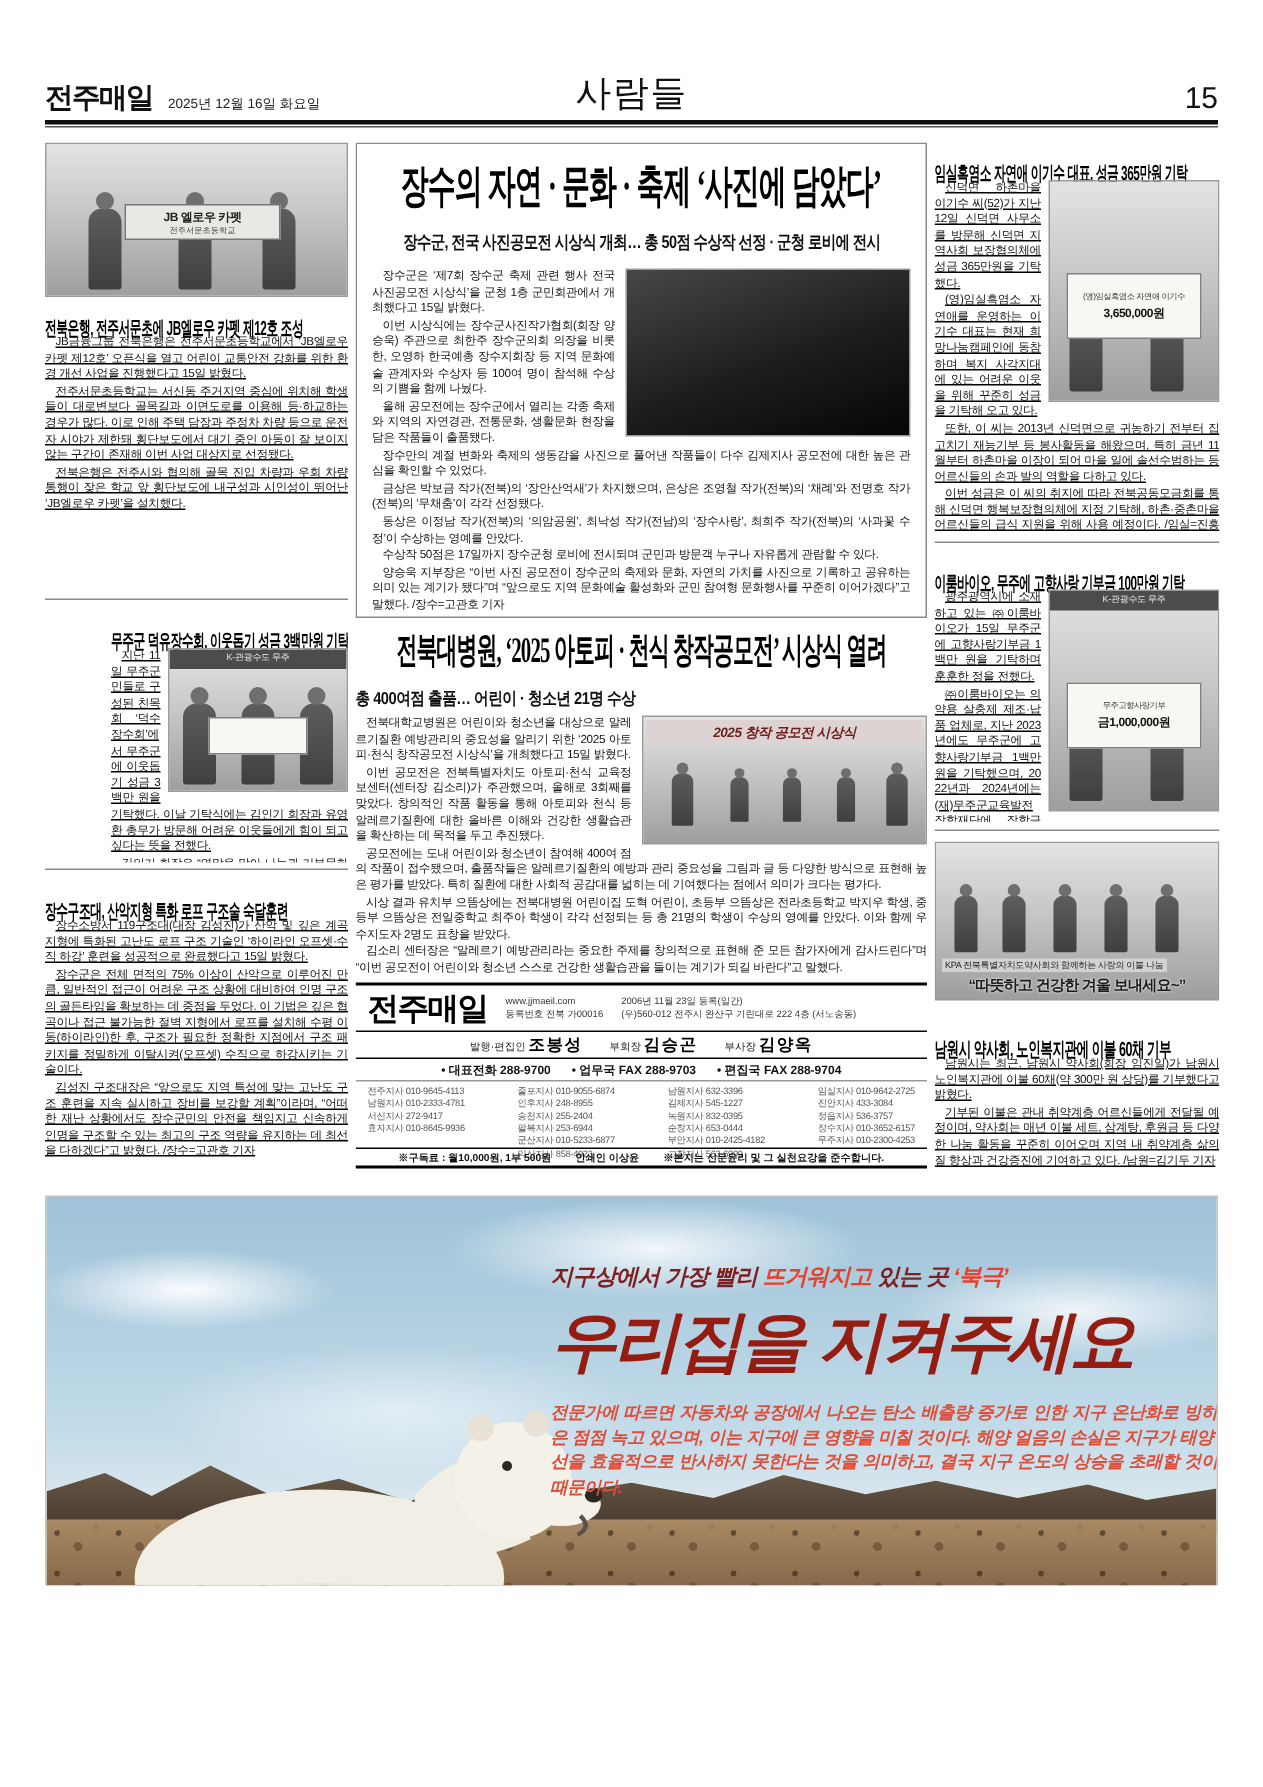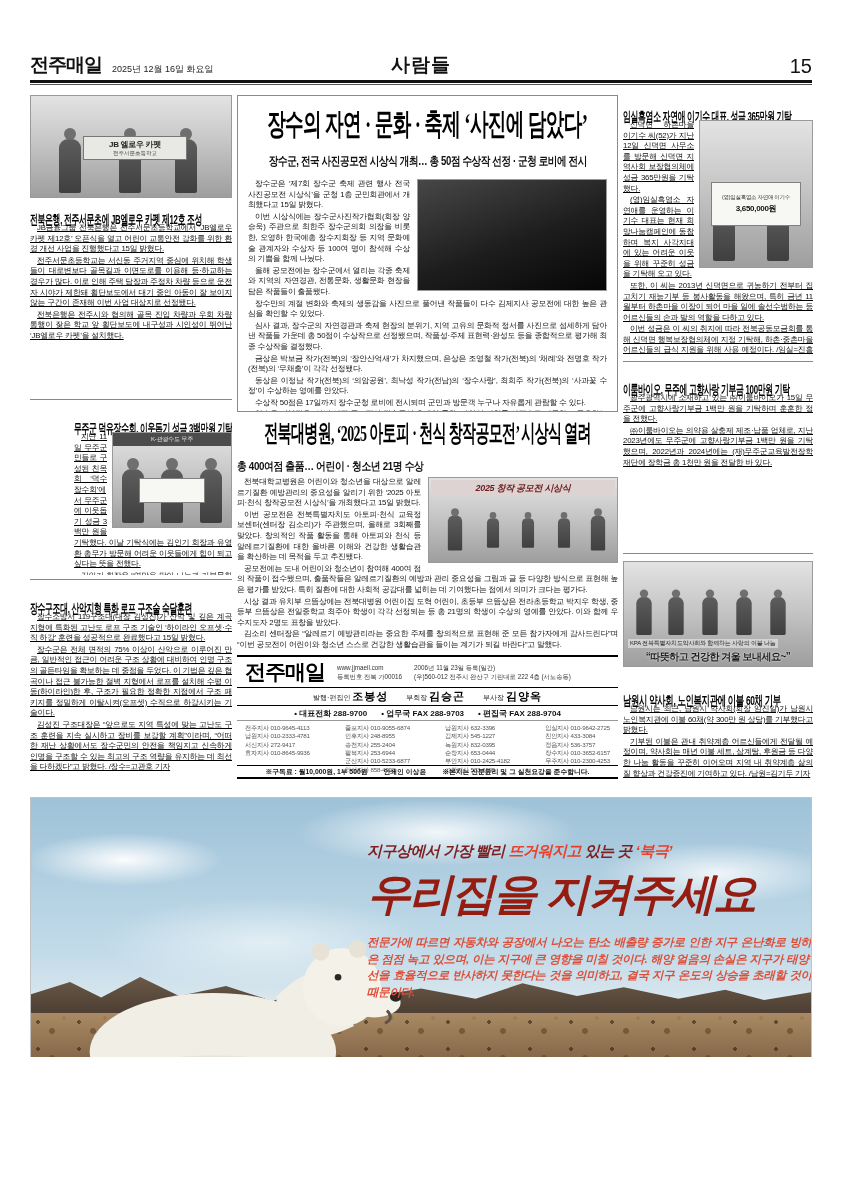--- a/index.html
+++ b/index.html
@@ -6,21 +6,21 @@
   html,body { background:#ffffff; }
   body { font-family:"Liberation Sans", sans-serif; }
   .page { position:relative; width:842px; height:1057px; background:#fff; overflow:hidden; margin:0 auto; }
 
   
   .hd { position:absolute; left:30px; right:30px; top:52px; height:26px;
         display:flex; align-items:flex-end; }
   .hd-left { display:flex; align-items:flex-end; gap:10px; width:300px; }
   .hd-logo { font-size:19px; font-weight:900; letter-spacing:-1px; color:#111; }
   .hd-date { font-size:9px; color:#222; padding-bottom:2px; }
-  .hd-section { flex:1; text-align:center; font-size:19px; font-weight:700; letter-spacing:1px; color:#111; }
+  .hd-section { flex:1; text-align:center; font-size:24px; font-weight:400; letter-spacing:1px; color:#111; }
   .hd-page { width:300px; text-align:right; font-size:20px; color:#111; }
   .hd-rule { position:absolute; left:30px; right:30px; top:80px; height:5px;
              border-top:3px solid #111; border-bottom:1px solid #555; }
 
   
   .col { position:absolute; top:95px; }
   #col-left   { left:30px;  width:202px; height:702px; overflow:hidden; }
   #col-center { left:237px; width:381px; height:702px; overflow:hidden; }
   #col-right  { left:623px; width:190px; height:702px; overflow:hidden; }
 
@@ -191,21 +191,20 @@
         </div>
       <div class="hwrap main-sub">
           <span class="sq sq80">장수군, 전국 사진공모전 시상식 개최… 총 50점 수상작 선정 · 군청 로비에 전시</span>
         </div>
       <div class="main-body">
         <div class="photo photo-dark main-photo"></div>
         <p class="body">장수군은 ‘제7회 장수군 축제 관련 행사 전국 사진공모전 시상식’을 군청 1층 군민회관에서 개최했다고 15일 밝혔다.</p>
         <p class="body">이번 시상식에는 장수군사진작가협회(회장 양승욱) 주관으로 최한주 장수군의회 의장을 비롯한, 오영하 한국예총 장수지회장 등 지역 문화예술 관계자와 수상자 등 100여 명이 참석해 수상의 기쁨을 함께 나눴다.</p>
         <p class="body">올해 공모전에는 장수군에서 열리는 각종 축제와 지역의 자연경관, 전통문화, 생활문화 현장을 담은 작품들이 출품됐다.</p>
         <p class="body">장수만의 계절 변화와 축제의 생동감을 사진으로 풀어낸 작품들이 다수 김제지사 공모전에 대한 높은 관심을 확인할 수 있었다.</p>
-        <p class="body">심사 결과, 장수군의 자연경관과 축제 현장의 분위기, 지역 고유의 문화적 정서를 사진으로 섬세하게 담아낸 작품들 가운데 총 50점이 수상작으로 선정됐으며, 작품성·주제 표현력·완성도 등을 종합적으로 평가해 최종 수상작을 결정했다.</p>
         <p class="body">금상은 박보금 작가(전북)의 ‘장안산억새’가 차지했으며, 은상은 조영철 작가(전북)의 ‘채례’와 전명호 작가(전북)의 ‘무채춤’이 각각 선정됐다.</p>
         <p class="body">동상은 이정남 작가(전북)의 ‘의암공원’, 최낙성 작가(전남)의 ‘장수사랑’, 최희주 작가(전북)의 ‘사과꽃 수정’이 수상하는 영예를 안았다.</p>
         <p class="body">수상작 50점은 17일까지 장수군청 로비에 전시되며 군민과 방문객 누구나 자유롭게 관람할 수 있다.</p>
         <p class="body">양승욱 지부장은 “이번 사진 공모전이 장수군의 축제와 문화, 자연의 가치를 사진으로 기록하고 공유하는 의미 있는 계기가 됐다”며 “앞으로도 지역 문화예술 활성화와 군민 참여형 문화행사를 꾸준히 이어가겠다”고 말했다. /장수=고관호 기자</p>
       </div>
     </section>
 
     <section class="hosp">
       <div class="hwrap hosp-hl">
           <span class="sq sq58">전북대병원, ‘2025 아토피 · 천식 창작공모전’ 시상식 열려</span>
@@ -291,20 +290,29 @@
       <p class="body">신덕면 하촌마을 이기수 씨(52)가 지난 12일 신덕면 사무소를 방문해 신덕면 지역사회 보장협의체에 성금 365만원을 기탁했다.</p>
       <p class="body">(영)임실흑염소 자연애를 운영하는 이기수 대표는 현재 희망나눔캠페인에 동참하며 복지 사각지대에 있는 어려운 이웃을 위해 꾸준히 성금을 기탁해 오고 있다.</p>
       <p class="body">또한, 이 씨는 2013년 신덕면으로 귀농하기 전부터 집 고치기 재능기부 등 봉사활동을 해왔으며, 특히 금년 11월부터 하촌마을 이장이 되어 마을 일에 솔선수범하는 등 어르신들의 손과 발의 역할을 다하고 있다.</p>
       <p class="body">이번 성금은 이 씨의 취지에 따라 전북공동모금회를 통해 신덕면 행복보장협의체에 지정 기탁해, 하촌·중촌마을 어르신들의 급식 지원을 위해 사용 예정이다. /임실=진흥영 기자</p>
     </section>
 
     <div class="divider" style="top:266px;"></div>
 
     <section class="art" style="top:273px;height:180px;">
       <h2 class="hl"><span class="sq sq58">이룸바이오, 무주에 고향사랑 기부금 100만원 기탁</span></h2>
+      <div class="photo r-photo">
+        <div class="pbanner">K-관광수도 무주</div>
+        <span class="person" style="left:12%;bottom:4%;"></span>
+        <span class="person" style="left:60%;bottom:4%;"></span>
+        <div class="check" style="left:10%;right:10%;top:42%;height:30%;">
+          <span class="t1">무주고향사랑기부</span>
+          <span class="t2">금1,000,000원</span>
+        </div>
+      </div>
       <p class="body">광주광역시에 소재하고 있는 ㈜이룸바이오가 15일 무주군에 고향사랑기부금 1백만 원을 기탁하며 훈훈한 정을 전했다.</p>
       <p class="body">㈜이룸바이오는 의약용 살충제 제조·납품 업체로, 지난 2023년에도 무주군에 고향사랑기부금 1백만 원을 기탁했으며, 2022년과 2024년에는 (재)무주군교육발전장학재단에 장학금 총 1천만 원을 전달한 바 있다.</p>
 
     </section>
 
     <div class="divider" style="top:458px;"></div>
 
     <section class="art" style="top:466px;height:236px;">
       <div class="photo na-photo">
         <span class="person" style="left:5%;bottom:22%;transform:scale(.7);"></span>

